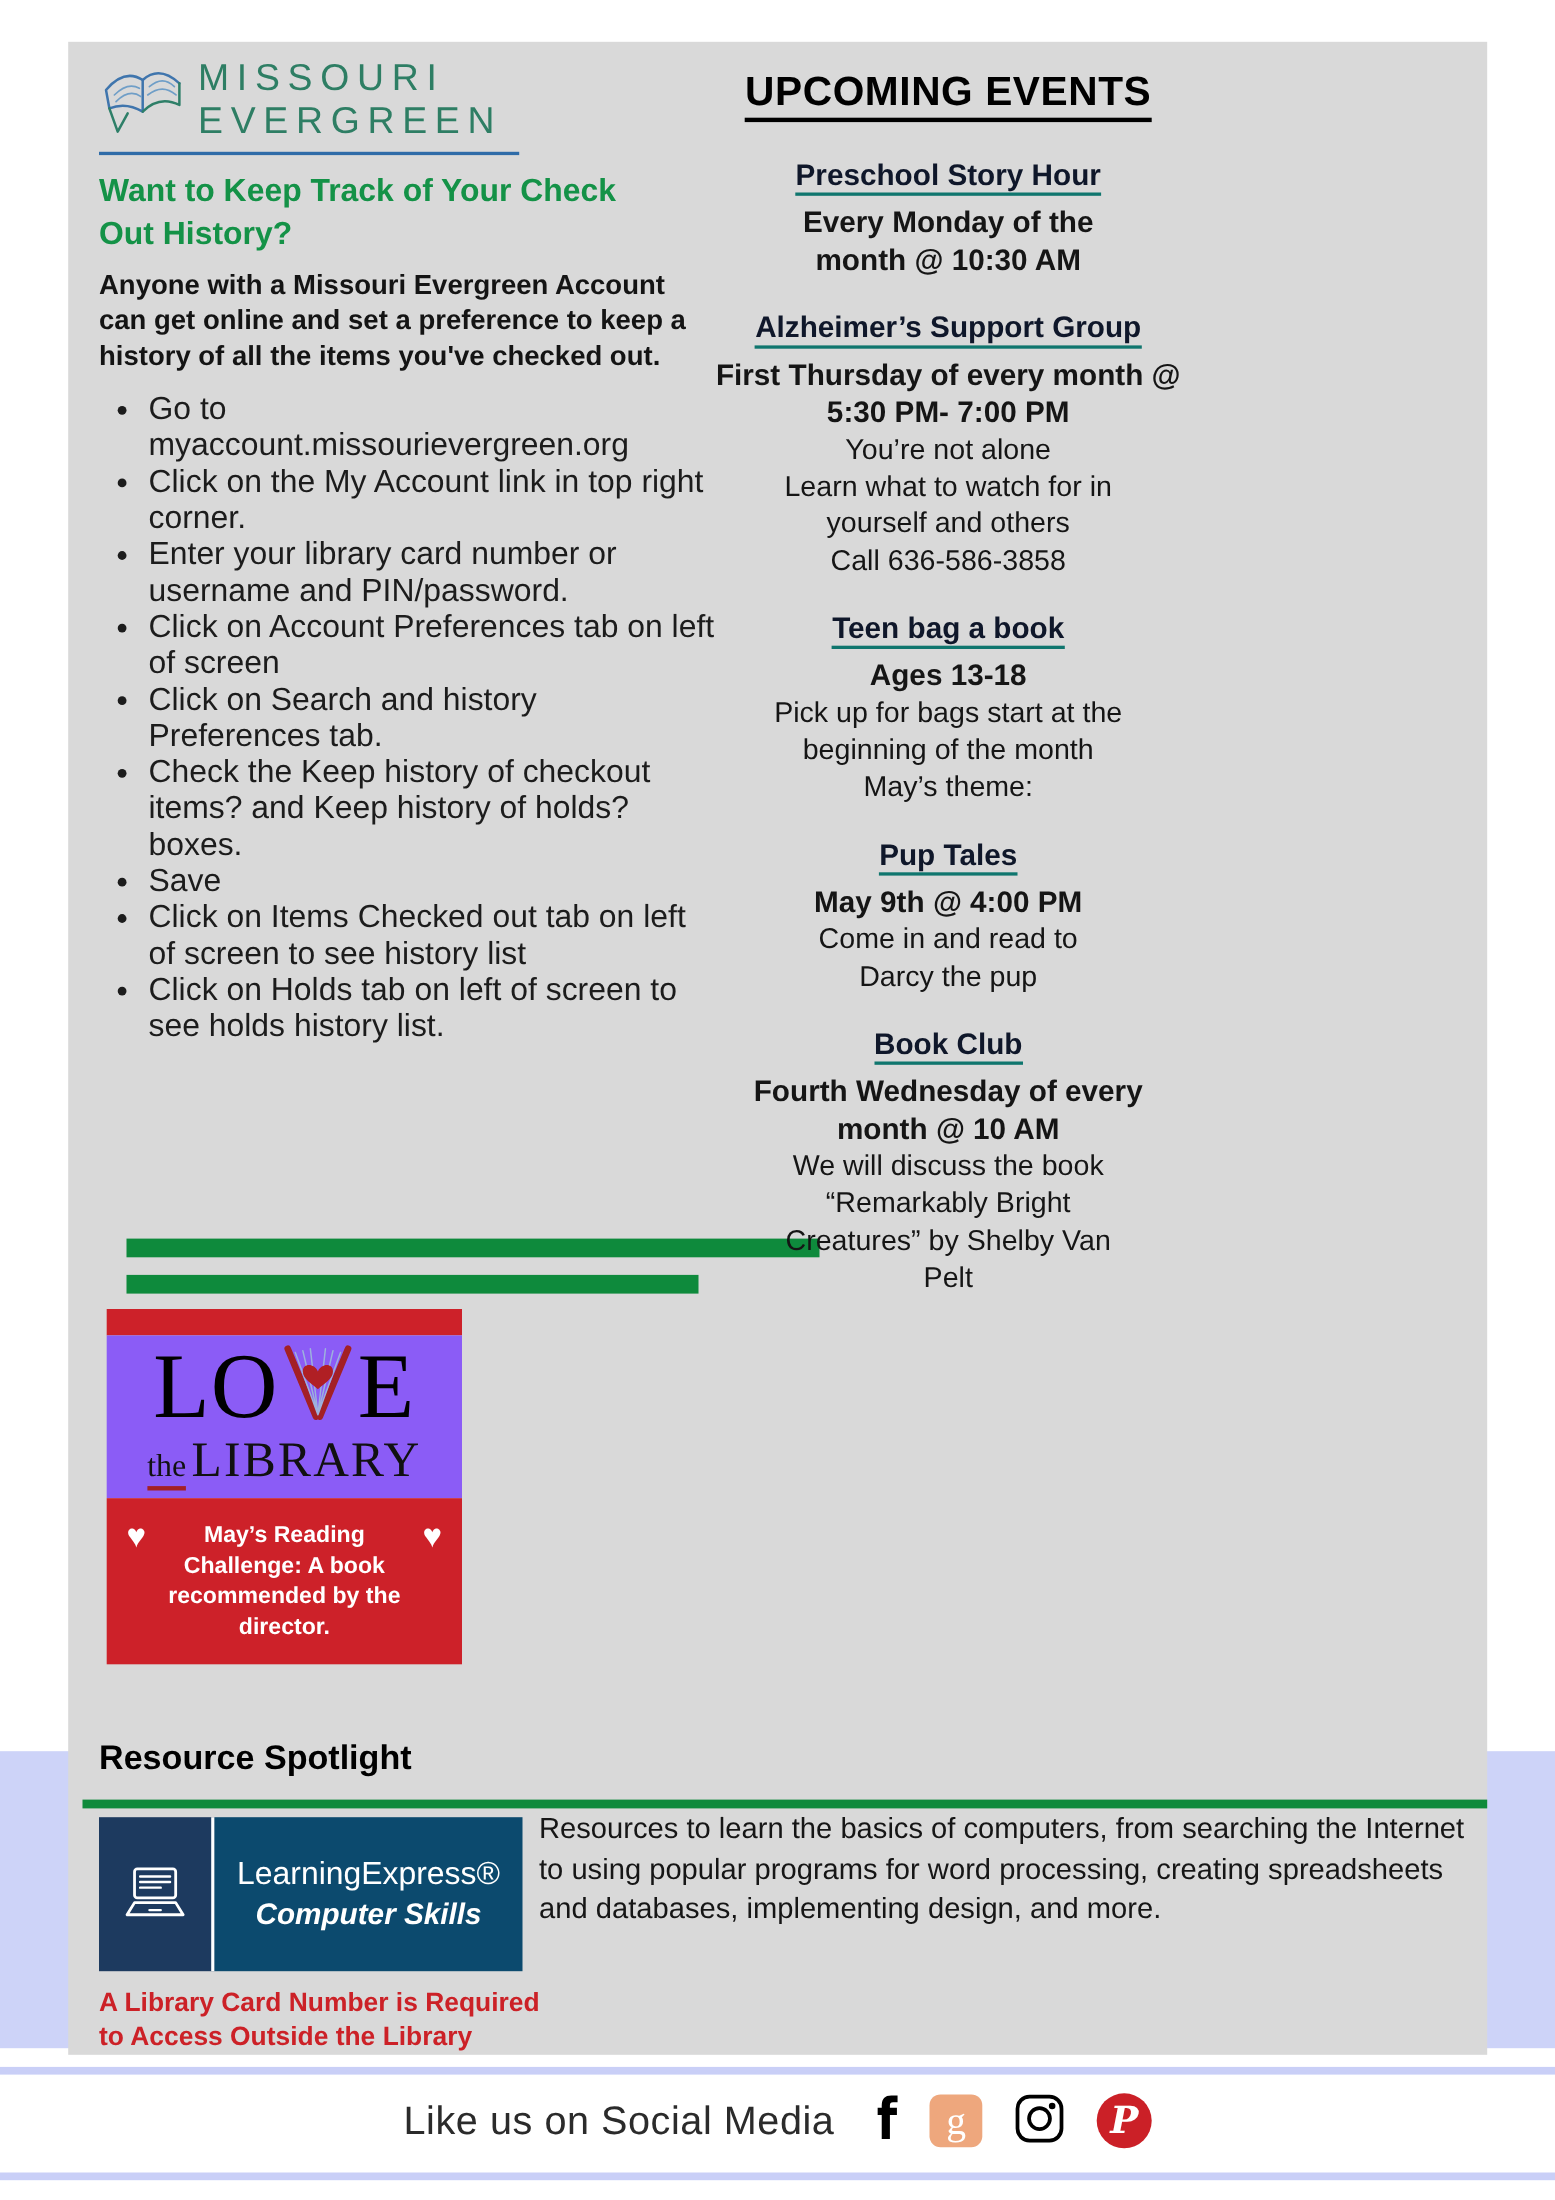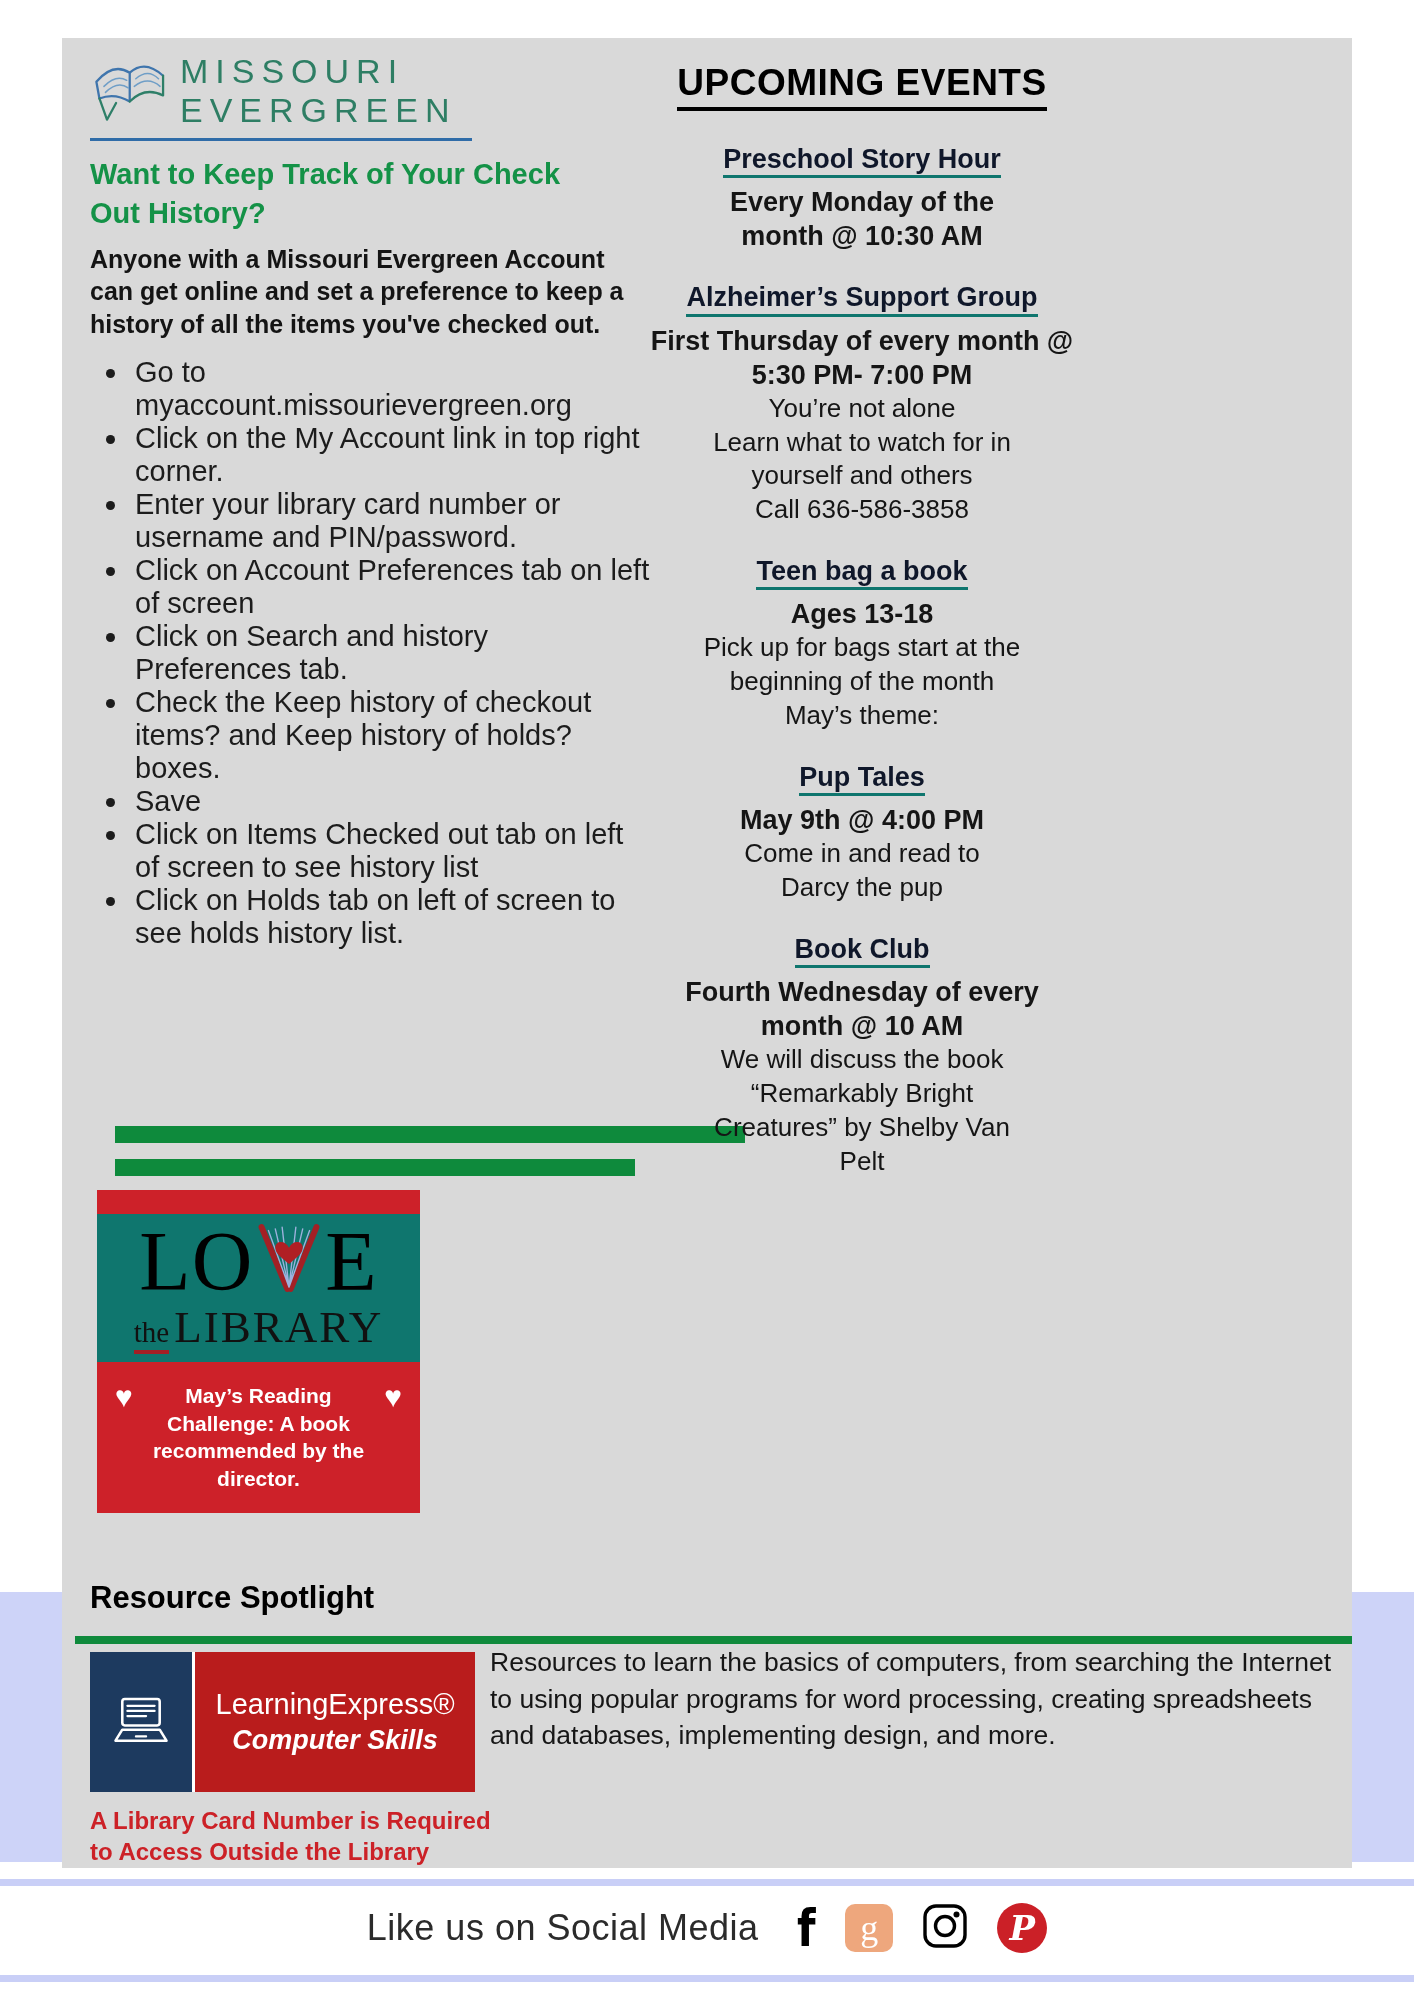--- a/index.html
+++ b/index.html
@@ -25,21 +25,21 @@
   .steps{margin:16px 0 0 0;padding-left:40px;font-size:29px;line-height:33px;color:#1c1c1c;width:520px;}
   .steps li{padding-left:5px;}
 
   .green-bar{position:absolute;height:17px;background:#0e8a3c;}
   .green-bar.one{left:53px;top:1088px;width:630px;}
   .green-bar.two{left:53px;top:1121px;width:520px;}
 
   
   .love-box{position:absolute;left:35px;top:1152px;width:323px;}
   .love-strip{height:24px;background:#cd2129;}
-  .love-white{background:#0f766e;height:148px;display:flex;flex-direction:column;align-items:center;justify-content:center;}
+  .love-white{background:#8b5cf6;height:148px;display:flex;flex-direction:column;align-items:center;justify-content:center;}
   .love-row{display:flex;align-items:center;font-family:"Liberation Serif", serif;font-size:84px;line-height:0.85;color:#000;letter-spacing:1px;}
   .love-sub{font-family:"Liberation Serif", serif;display:flex;align-items:baseline;margin-top:0px;}
   .love-the{font-size:29px;border-bottom:4px solid #a32025;padding-bottom:1px;margin-right:5px;}
   .love-library{font-size:45px;letter-spacing:2px;text-align:right;}
   .love-red-box{background:#cd2129;min-height:137px;position:relative;color:#fff;text-align:center;
     padding:20px 48px 20px;box-sizing:border-box;font-weight:700;font-size:21px;line-height:1.32;}
   .heart{position:absolute;top:20px;font-size:30px;color:#fff;line-height:1;}
   .heart.l{left:18px;} .heart.r{right:18px;}
 
   
@@ -50,21 +50,21 @@
   .event-title{display:inline-block;color:#0f172a;font-weight:700;font-size:27px;line-height:1.2;
     border-bottom:3px solid #0f766e;margin-bottom:7px;text-align:center;}
   .event-bold{font-weight:700;font-size:27px;line-height:1.26;}
   .event-normal{font-size:26px;line-height:1.3;}
 
   
   .res-title{position:absolute;left:28px;top:1542px;font-size:31px;font-weight:700;color:#000;}
   .res-rule{position:absolute;left:13px;top:1598px;width:1277px;height:8px;background:#0f8a3c;}
   .le-logo{position:absolute;left:28px;top:1614px;width:385px;height:140px;display:flex;}
   .le-left{width:105px;background:#1d3a5f;display:flex;align-items:center;justify-content:center;border-right:3px solid #fff;box-sizing:border-box;}
-  .le-right{flex:1;background:#b91c1c;color:#fff;display:flex;flex-direction:column;align-items:center;justify-content:center;gap:4px;}
+  .le-right{flex:1;background:#0c4a6e;color:#fff;display:flex;flex-direction:column;align-items:center;justify-content:center;gap:4px;}
   .le-brand{font-size:29px;}
   .le-product{font-size:27px;font-style:italic;font-weight:700;}
   .res-warning{position:absolute;left:28px;top:1768px;font-size:24px;font-weight:700;color:#cc2127;line-height:1.28;}
   .res-desc{position:absolute;left:428px;top:1606px;width:866px;font-size:26.5px;line-height:1.38;color:#161616;}
 
   
   .footer-row{position:absolute;left:0;top:1890px;width:1414px;height:76px;display:flex;align-items:center;justify-content:center;gap:28px;}
   .footer-label{font-size:36px;font-weight:300;color:#2b2b2b;letter-spacing:0.5px;margin-right:8px;}
   .icon-fb{font-size:52px;font-weight:800;color:#000;line-height:1;font-family:"DejaVu Sans", sans-serif;transform:scaleX(0.82);}
   .icon-gr{width:48px;height:48px;border-radius:10px;background:#eea77d;display:flex;align-items:center;justify-content:center;

